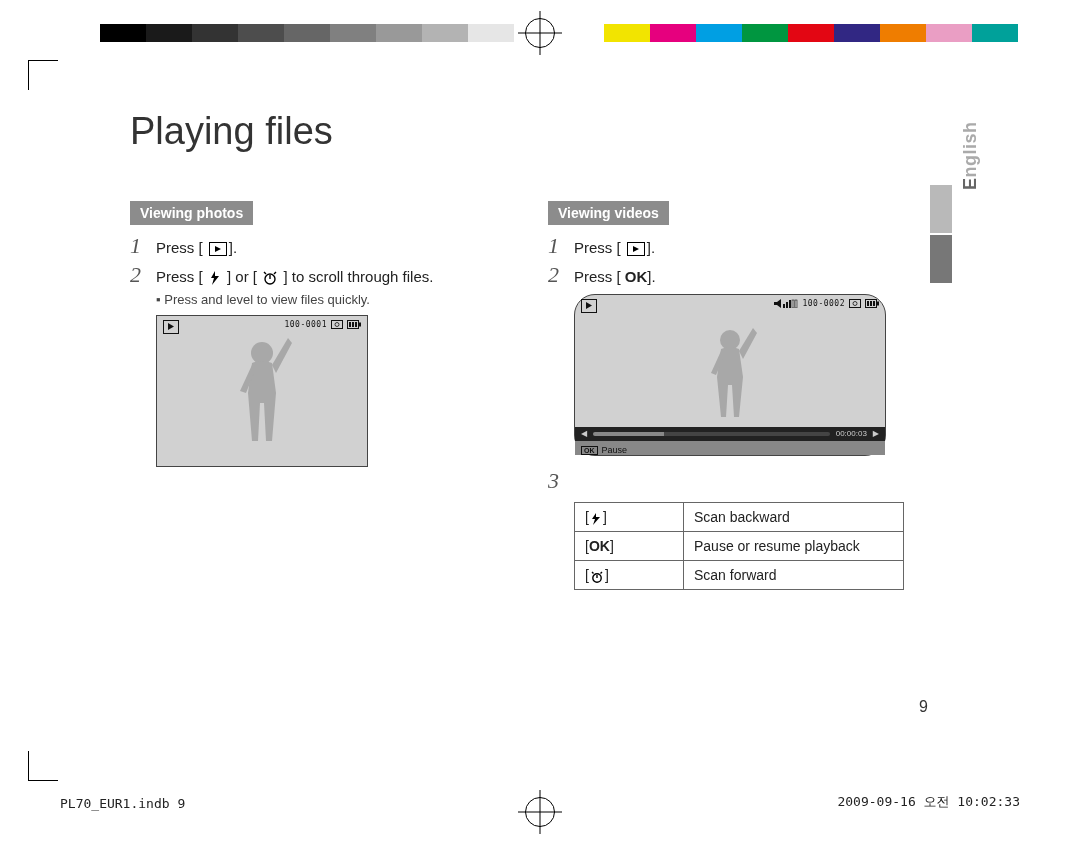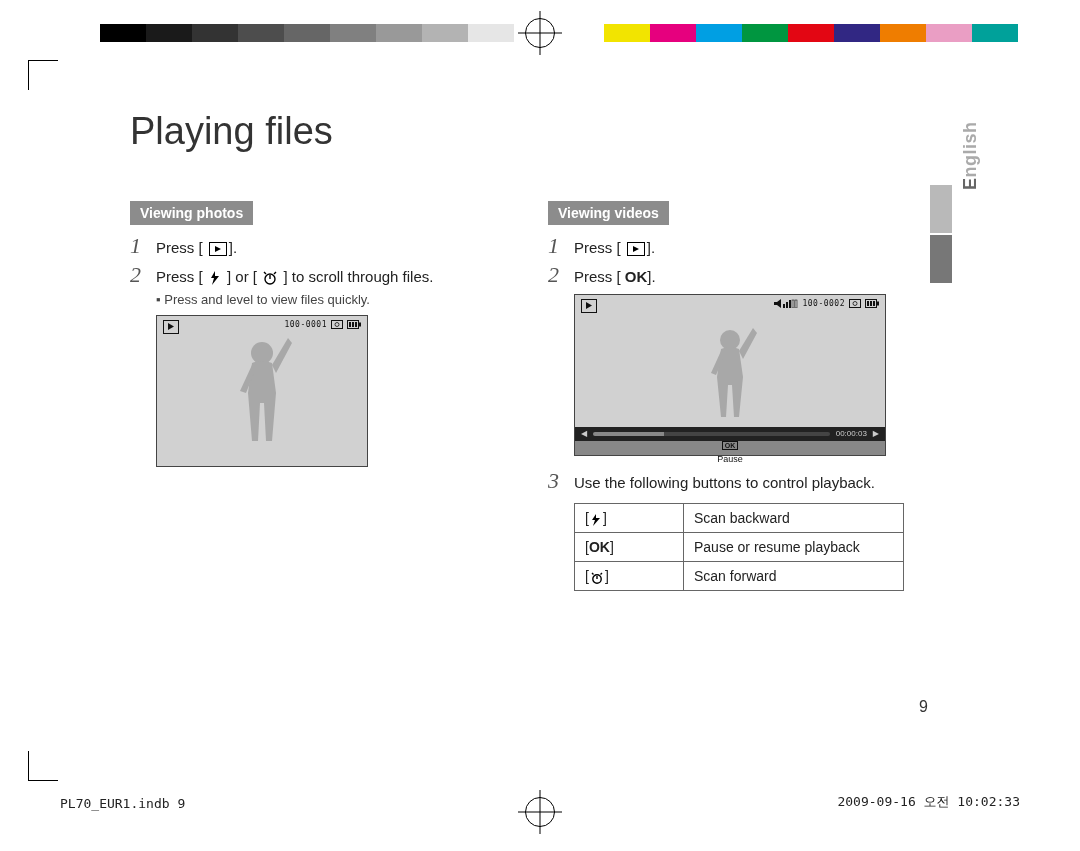--- a/index.html
+++ b/index.html
@@ -28,23 +28,23 @@
   .step-num { font-style:italic; font-family: Georgia, serif; font-size:22px; color:#555; width:26px; flex-shrink:0; line-height:1; }
   .step-text { line-height:1.35; padding-top:3px; }
   .substep { font-size:13px; color:#444; padding-left:26px; margin-top:-2px; margin-bottom:8px; }
   .inline-icon { display:inline-block; vertical-align:-3px; margin:0 2px; }
   .inline-icon svg { display:block; }
   
   .lcd { border:1px solid #444; width:210px; height:150px; margin:6px 0 0 26px; background:#d1d1d1; position:relative; font-size:8px; }
   .lcd-bar { position:absolute; right:6px; top:4px; font-family: monospace; font-size:8px; letter-spacing:0.5px; color:#111; display:flex; align-items:center; gap:4px; }
   .play-icon-tl { position:absolute; left:6px; top:4px; width:14px; height:12px; border:1px solid #111; display:flex; align-items:center; justify-content:center; }
   .silhouette { position:absolute; left:50%; bottom:18px; transform:translateX(-50%); }
-  .lcd.video { width:310px; height:160px; margin-left:26px; }
+  .lcd.video { width:310px; height:160px; margin-left:26px;border-radius:21px; }
   .video-strip { position:absolute; left:0; right:0; bottom:14px; height:14px; background:#222; display:flex; align-items:center; justify-content:space-between; color:#ccc; font-size:8px; padding:0 6px; }
-  .ok-pause { position:absolute; left:0; right:0; bottom:0; height:14px; background:#888; color:#111; font-size:9px; padding:0 6px; display:flex; align-items:center; gap:4px;flex-direction:column; }
+  .ok-pause { position:absolute; left:0; right:0; bottom:0; height:14px; background:#888; color:#111; font-size:9px; padding:0 6px; display:flex; align-items:flex-end; gap:4px; }
   
   table.controls { border-collapse:collapse; width:330px; margin-left:26px; margin-top:10px; font-size:14px; }
   table.controls td { border:1px solid #666; padding:6px 10px; vertical-align:middle; }
   table.controls td:first-child { width:88px; }
   
   .side-tab { position:absolute; right:120px; top:170px; width:20px; transform:rotate(-90deg); transform-origin:right top; font-weight:bold; color:#aaa; font-size:18px; letter-spacing:0.5px; }
   .side-tab .e { color:#666; }
   .margin-blocks { position:absolute; right:128px; top:185px; width:22px; }
   .margin-blocks .b { width:22px; height:48px; background:#b9b9b9; margin-bottom:2px; }
   .page-num { position:absolute; right:152px; bottom:135px; font-size:16px; color:#333; }
@@ -234,21 +234,20 @@
           </div>
           <div class="ok-pause">
             <span style="border:1px solid #111;padding:0 2px;font-size:7px;font-weight:bold;">OK</span>
             <span>Pause</span>
           </div>
         </div>
 
         <ul class="steps" style="margin-top:14px;">
           <li>
             <span class="step-num">3</span>
-            <span class="step-text">Use the following buttons to control playback.</span>
           </li>
         </ul>
 
         <table class="controls">
           <tbody>
               <tr>
             <td>[<span class="inline-icon"><svg width="10" height="12">
                       <polygon points="5,0 1,6 4,6 2,12 9,4 5,4" fill="#000"></polygon>
                     </svg></span>]</td>
             <td>Scan backward</td>

